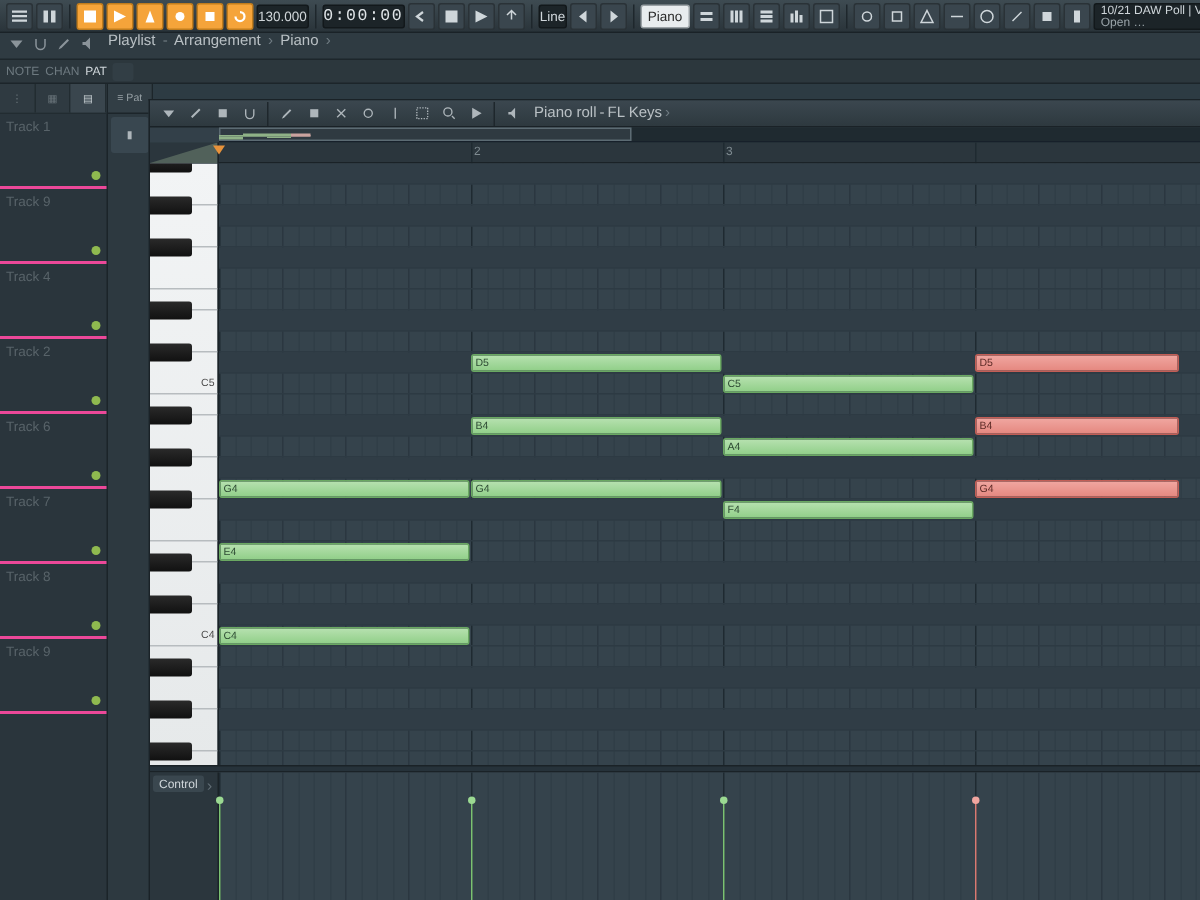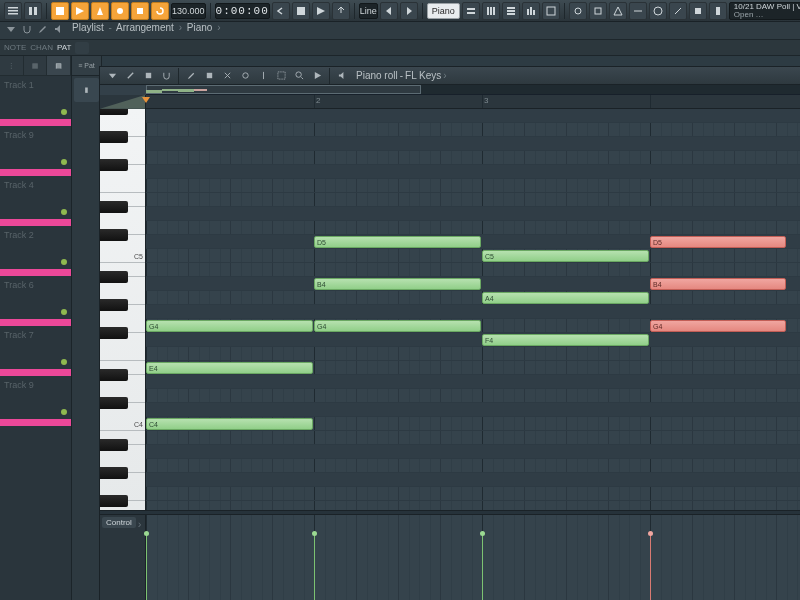--- a/index.html
+++ b/index.html
@@ -33,21 +33,21 @@
   .secondary-bar{height:16px;background:#2c373d;border-bottom:1px solid #1c252a;display:flex;align-items:center;padding:0 4px;gap:4px;}
   .secondary-bar .mini{width:14px;height:12px;background:#323e45;border-radius:2px;}
   .secondary-bar .lbl{font-size:8px;color:#6e7a80;}
 
   
   .workspace{position:absolute;top:56px;left:0;right:0;bottom:0;display:flex;}
   .track-sidebar{width:72px;background:#2a353c;border-right:1px solid #1b2429;}
   .track-header{height:20px;display:flex;border-bottom:1px solid #222c31;}
   .track-header .mini-tab{flex:1;background:#2f3a41;border-right:1px solid #222c31;font-size:7px;color:#6b767c;display:flex;align-items:center;justify-content:center;}
   .track-header .mini-tab.active{background:#3a464e;color:#cfd6da;}
-  .track-row{height:50px;border-bottom:7px solid #ec4899;position:relative;padding:2px 4px;}
+  .track-row{height:50px;border-bottom:2px solid #ec4899;position:relative;padding:2px 4px;}
   .track-name{font-size:9px;color:#586369;}
   .track-dot{position:absolute;right:4px;bottom:4px;width:6px;height:6px;border-radius:50%;background:#8fb94f;}
 
   
   .pattern-col{width:30px;background:#2d3940;border-right:1px solid #1c252a;}
   .pat-head{height:20px;background:#323e45;border-bottom:1px solid #1c252a;font-size:7px;color:#98a1a6;display:flex;align-items:center;justify-content:center;}
   .pat-block{height:24px;background:#394750;margin:2px;border-radius:2px;font-size:7px;color:#aeb6bb;display:flex;align-items:center;justify-content:center;}
 
   
   .piano-roll{position:absolute;left:99px;top:66px;right:0;bottom:0;background:#334049;border-left:1px solid #1a2227;border-top:1px solid #1a2227;display:flex;flex-direction:column;}
@@ -323,20 +323,21 @@
       <div class="mini-tab">▦</div>
       <div class="mini-tab active">▤</div>
     </div>
     <div id="track-list">
         <div class="track-row"><span class="track-name">Track 1</span><span class="track-dot"></span></div>
         <div class="track-row"><span class="track-name">Track 9</span><span class="track-dot"></span></div>
         <div class="track-row"><span class="track-name">Track 4</span><span class="track-dot"></span></div>
         <div class="track-row"><span class="track-name">Track 2</span><span class="track-dot"></span></div>
         <div class="track-row"><span class="track-name">Track 6</span><span class="track-dot"></span></div>
         <div class="track-row"><span class="track-name">Track 7</span><span class="track-dot"></span></div>
+        <div class="track-row"><span class="track-name">Track 8</span><span class="track-dot"></span></div>
         <div class="track-row"><span class="track-name">Track 9</span><span class="track-dot"></span></div>
       </div>
   </div>
 
   <div class="pattern-col">
     <div class="pat-head">≡ Pat</div>
     <div class="pat-block">▮</div>
   </div>
 
 </div>

